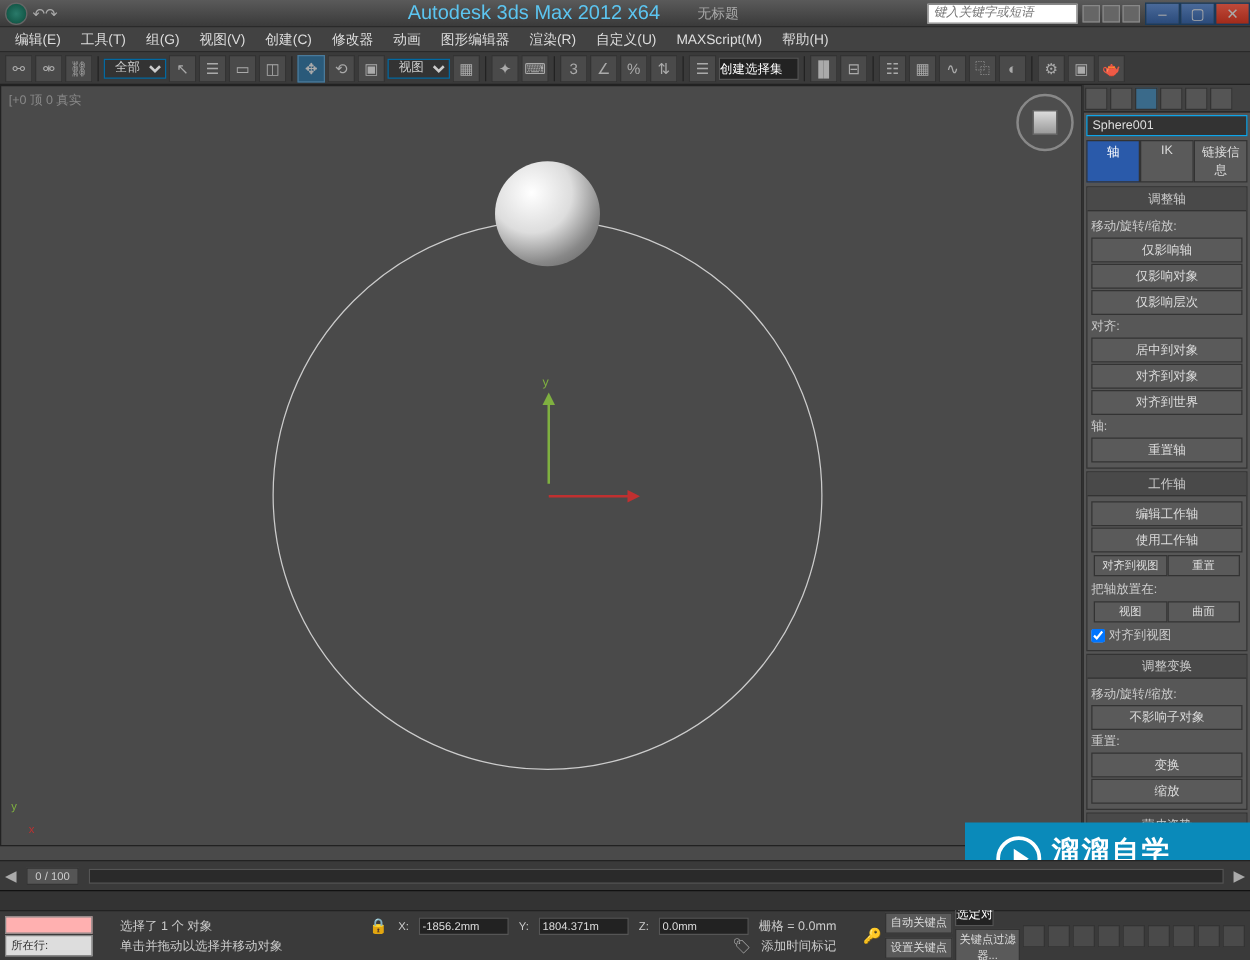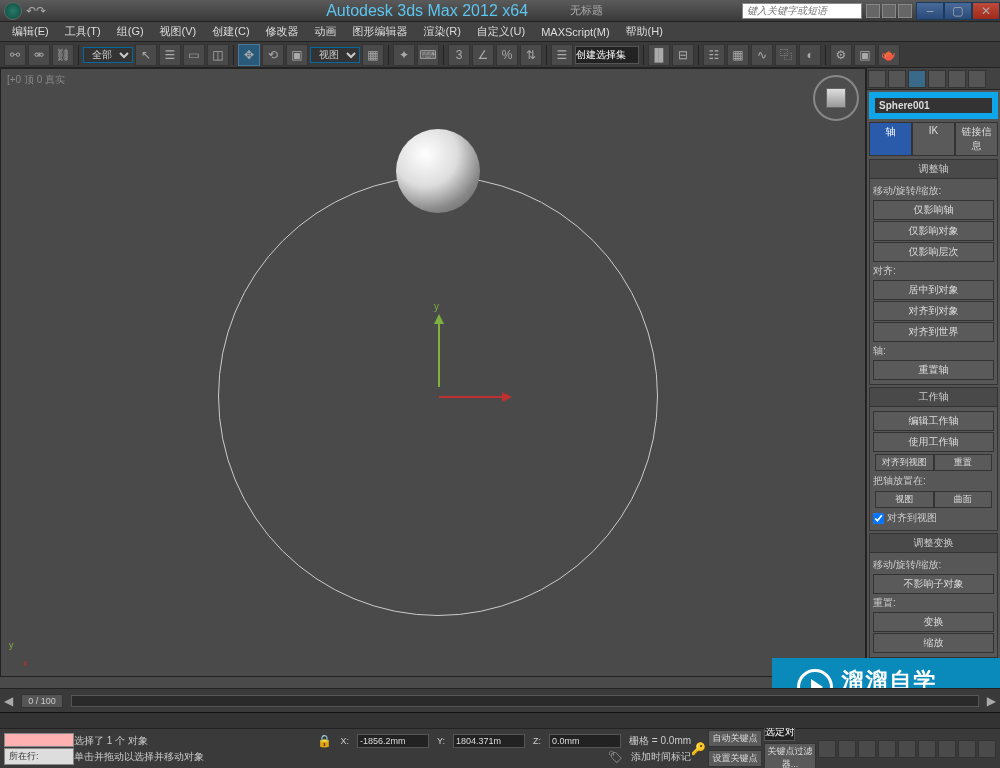--- a/index.html
+++ b/index.html
@@ -2,21 +2,21 @@
 <html><head>
 <meta charset="utf-8">
 <style>
 * { margin: 0; padding: 0; box-sizing: border-box; font-family: "Microsoft YaHei", Arial, sans-serif; }
 body { background: #4a4a4a; color: #ccc; font-size: 11px; overflow: hidden; width: 1000px; height: 768px; position: relative; }
 
 
 .title-bar { height: 22px; background: linear-gradient(#5a5a5a, #3a3a3a); display: flex; align-items: center; border-bottom: 1px solid #222; }
 .app-icon { width: 18px; height: 18px; background: radial-gradient(circle, #2a7a6a, #0a4a3a); border-radius: 50%; margin: 0 4px; border: 1px solid #666; }
 .title-text { color: #5cc5f0; font-size: 16px; margin-left: 280px; }
-.title-sub { color: #aaa; margin-left: 42px; font-size: 11px; }
+.title-sub { color: #aaa; margin-left: 30px; font-size: 11px; }
 .search-box { margin-left: auto; margin-right: 4px; background: #fff; color: #666; font-style: italic; width: 120px; height: 16px; font-size: 10px; padding: 0 4px; border: 1px solid #888; }
 .title-icons { display: flex; gap: 2px; margin-right: 4px; }
 .title-icons span { width: 14px; height: 14px; background: #666; border: 1px solid #888; }
 .win-controls { display: flex; }
 .win-btn { width: 28px; height: 18px; background: linear-gradient(#4a6a9a, #2a4a7a); border: 1px solid #1a3a5a; display: flex; align-items: center; justify-content: center; }
 .win-btn.close { background: linear-gradient(#c04a3a, #a02a1a); }
 
 
 .menu-bar { height: 20px; background: #424242; display: flex; align-items: center; padding: 0 4px; border-bottom: 1px solid #222; }
 .menu-item { padding: 2px 8px; color: #ddd; cursor: pointer; font-size: 11px; }
@@ -48,21 +48,21 @@
 .mini-axis { position: absolute; bottom: 8px; left: 8px; width: 30px; height: 30px; }
 .mini-axis .ax { position: absolute; bottom: 0; left: 0; font-size: 9px; }
 .mini-axis .ax-y { color: #7fb040; bottom: 18px; left: 0; }
 .mini-axis .ax-x { color: #c03030; bottom: 0; left: 14px; }
 
 
 .right-panel { width: 134px; background: #545454; border-left: 1px solid #222; display: flex; flex-direction: column; }
 .rp-tabs { height: 22px; display: flex; background: #424242; border-bottom: 1px solid #222; }
 .rp-tab { width: 18px; height: 18px; margin: 2px 1px; background: #555; border: 1px solid #333; cursor: pointer; }
 .rp-tab.active { background: #3a6a8a; }
-.rp-name { background: #333; color: #ddd; font-size: 10px; padding: 2px 4px; margin: 2px; border: 6px solid #0ea5e9; font-weight: bold; }
+.rp-name { background: #333; color: #ddd; font-size: 10px; padding: 2px 4px; margin: 2px; border: 1px solid #0ea5e9; }
 .rp-btn-row { display: flex; margin: 0 2px; }
 .rp-btn-row .rp-btn { flex: 1; }
 .rp-btn { background: #5a5a5a; border: 1px solid #333; color: #ddd; font-size: 10px; padding: 2px 4px; margin: 1px 0; text-align: center; cursor: pointer; }
 .rp-btn.active { background: #2a5aaa; color: #fff; }
 .rp-btn.small { font-size: 9px; padding: 1px 2px; }
 .rp-rollout { margin: 2px; border: 1px solid #333; background: #575757; }
 .rp-rollout-hdr { background: #494949; padding: 2px 4px; font-size: 10px; text-align: center; color: #ccc; border-bottom: 1px solid #333; cursor: pointer; }
 .rp-rollout-body { padding: 3px; }
 .rp-label { font-size: 10px; color: #ccc; margin: 2px 0; }
 .rp-check { font-size: 10px; color: #ccc; display: flex; align-items: center; gap: 3px; margin: 2px 0; }
@@ -72,21 +72,21 @@
 
 .bottom-area { position: absolute; bottom: 0; left: 0; right: 0; }
 .timeline { height: 24px; background: #3a3a3a; display: flex; align-items: center; font-size: 9px; border-top: 1px solid #222; }
 .tl-slider { background: #555; border: 1px solid #333; padding: 1px 6px; margin: 0 4px; font-size: 9px; }
 .tl-track { flex: 1; height: 12px; background: #2a2a2a; border: 1px solid #555; margin: 0 4px; position: relative; }
 .timeline-ruler { height: 16px; background: #333; border-top: 1px solid #111; position: relative; }
 .status-bar { height: 40px; background: #3a3a3a; display: flex; align-items: center; font-size: 9px; padding: 0 4px; border-top: 1px solid #222; }
 .sb-left { width: 70px; display: flex; flex-direction: column; gap: 1px; }
 .sb-row { background: #ffb0b0; color: #800; padding: 1px 4px; font-size: 9px; border: 1px solid #888; }
 .sb-row2 { background: #ddd; color: #333; padding: 1px 4px; font-size: 9px; border: 1px solid #888; }
-.sb-center { flex: 1; padding: 0 0; display: flex; flex-direction: column; gap: 2px; }
+.sb-center { flex: 1; padding: 0 22px; display: flex; flex-direction: column; gap: 2px; }
 .sb-text { color: #ccc; font-size: 10px; }
 .sb-coord { background: #222; border: 1px solid #555; color: #ddd; width: 72px; height: 14px; font-size: 9px; padding: 0 2px; }
 .sb-label { color: #ccc; font-size: 9px; }
 .sb-right { display: flex; gap: 2px; align-items: center; }
 .sb-icon { width: 18px; height: 18px; background: #4a4a4a; border: 1px solid #333; }
 
 
 .watermark { position: absolute; bottom: 52px; right: 0; width: 228px; height: 58px; background: #0a8aba; display: flex; align-items: center; justify-content: center; gap: 8px; }
 .wm-icon { width: 36px; height: 36px; border: 3px solid #fff; border-radius: 50%; display: flex; align-items: center; justify-content: center; }
 .wm-play { width: 0; height: 0; border-left: 12px solid #fff; border-top: 8px solid transparent; border-bottom: 8px solid transparent; margin-left: 3px; }

